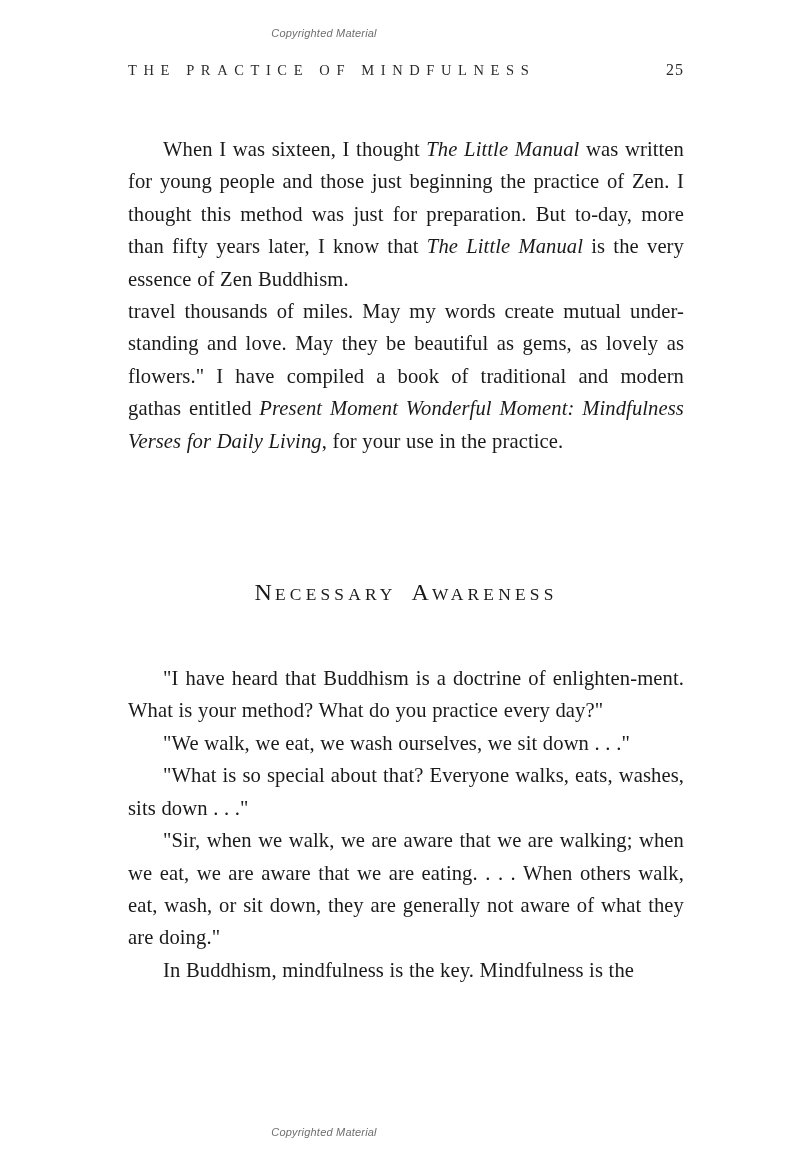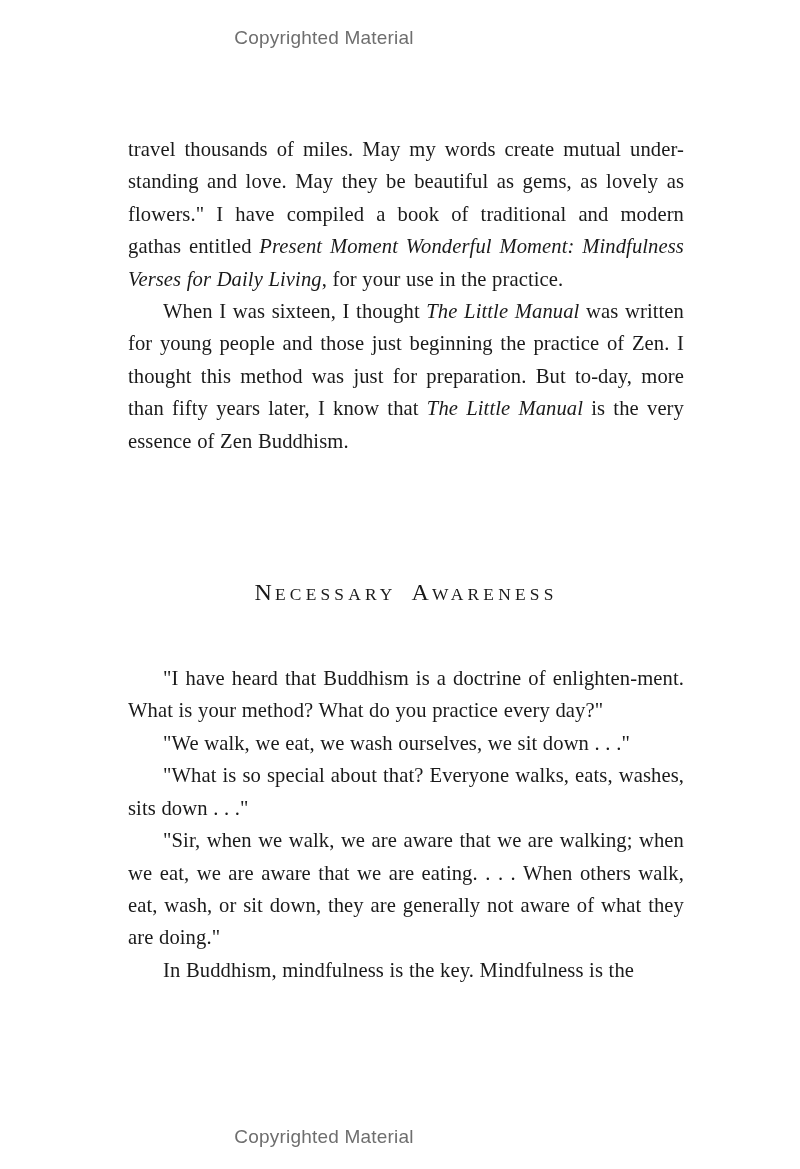--- a/index.html
+++ b/index.html
@@ -23,23 +23,24 @@
     height: 1169px;
   }
 
   
   .watermark {
     position: absolute;
     left: 0;
     width: 648px;
     text-align: center;
     font-family: "Liberation Sans", "DejaVu Sans", sans-serif;
-    font-size: 19px;
+    font-size: 11px;
     color: #6e6e6e;
     letter-spacing: 0.2px;
+    font-style: italic;
   }
   .watermark-top { top: 27px; }
   .watermark-bottom { top: 1126px; }
 
   
   .running-head {
     position: absolute;
     top: 61px;
     left: 128px;
     width: 556px;
@@ -107,29 +108,33 @@
   .gap-before-heading { height: 114px; }
   .gap-after-heading  { height: 48px; }
 </style>
 </head>
 <body>
 
 <div class="page">
 
   <div class="watermark watermark-top">Copyrighted Material</div>
 
+  <div class="running-head">
+    <span class="running-head-title">THE PRACTICE OF MINDFULNESS</span>
+    <span class="running-head-folio">25</span>
+  </div>
 
   <div class="text-column">
 
+    <p class="body-text indent">
+      <span>When I was sixteen, I thought </span><i>The Little Manual</i><span> was written for young people and those just beginning the practice of Zen. I thought this method was just for preparation. But to-day, more than fifty years later, I know that </span><i>The Little Manual</i><span> is the very essence of Zen Buddhism.</span>
+    </p>
+
     <p class="body-text no-indent">
       <span>travel thousands of miles. May my words create mutual under-standing and love. May they be beautiful as gems, as lovely as flowers." I have compiled a book of traditional and modern gathas entitled </span><i>Present Moment Wonderful Moment: Mindfulness Verses for Daily Living</i><span>, for your use in the practice.</span>
-    </p>
-
-    <p class="body-text indent">
-      <span>When I was sixteen, I thought </span><i>The Little Manual</i><span> was written for young people and those just beginning the practice of Zen. I thought this method was just for preparation. But to-day, more than fifty years later, I know that </span><i>The Little Manual</i><span> is the very essence of Zen Buddhism.</span>
     </p>
 
     <div class="gap-before-heading"></div>
 
     <h2 class="section-heading">
       <span class="cap">N</span><span class="small">ECESSARY</span><span class="word-gap"></span><span class="cap">A</span><span class="small">WARENESS</span>
     </h2>
 
     <div class="gap-after-heading"></div>
 

